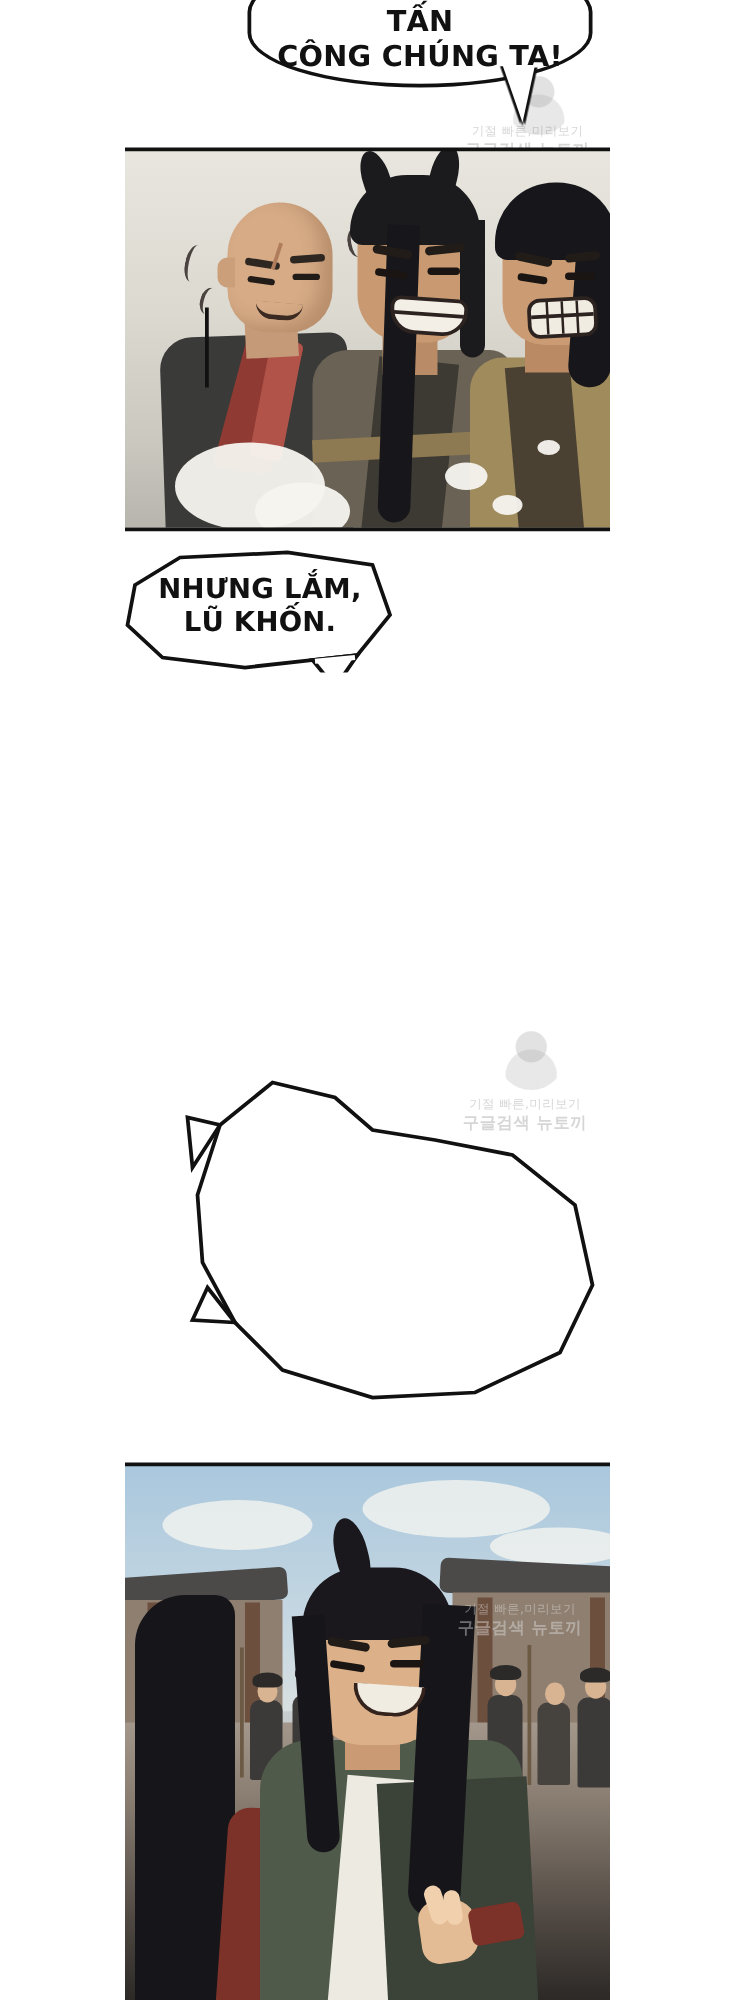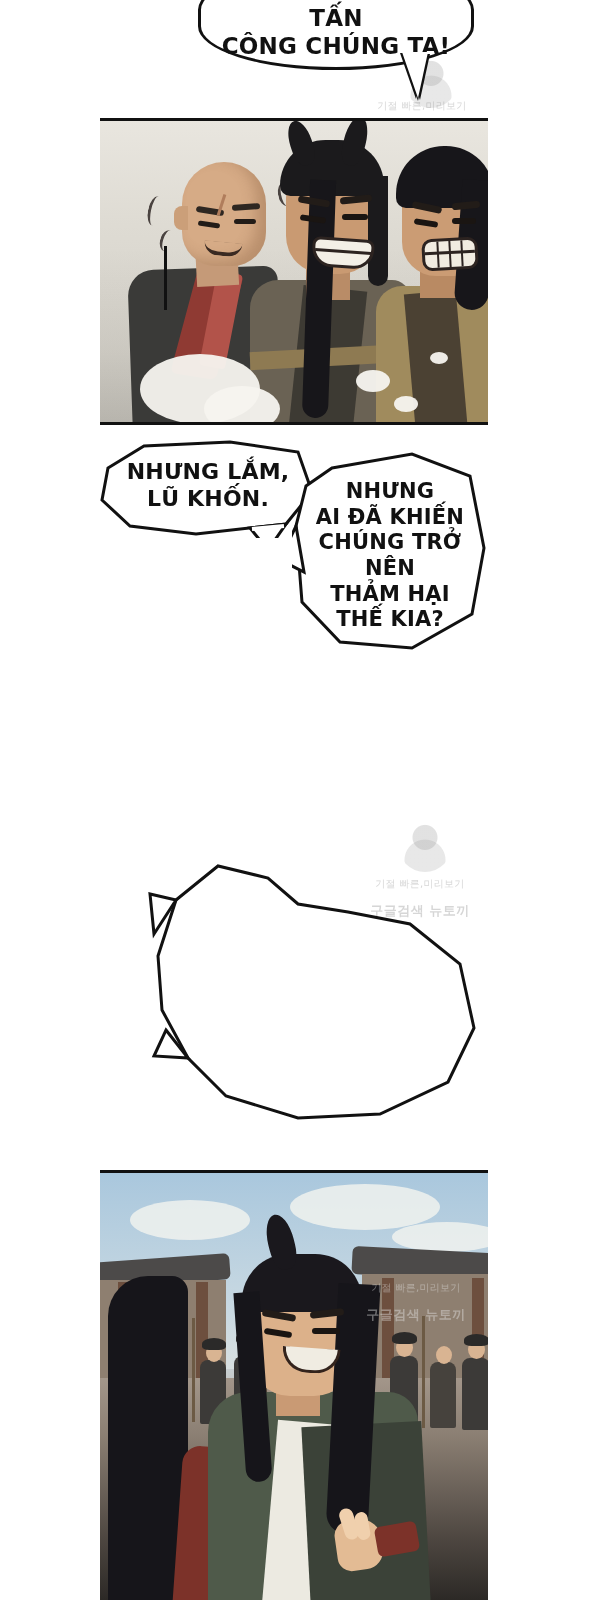--- a/index.html
+++ b/index.html
@@ -619,21 +619,20 @@
     font-size: 10px;
     text-align: center;
     line-height: 1.25;
     letter-spacing: .3px;
     pointer-events: none;
   }
   .wm .big {
     font-size: 13px;
     font-weight: bold;
     letter-spacing: .5px;
-    margin-top: 12px;
   }
   .wm-mark {
     position: absolute;
     width: 54px; height: 54px;
     border-radius: 50%;
     background:
       radial-gradient(circle at 50% 36%, rgba(150,150,150,.28) 0 12px, rgba(0,0,0,0) 13px),
       radial-gradient(circle at 50% 78%, rgba(150,150,150,.22) 0 20px, rgba(0,0,0,0) 21px);
     pointer-events: none;
   }
@@ -724,31 +723,20 @@
   <div class="b2 balloon">
     <svg class="shape" viewBox="0 0 216 100" preserveAspectRatio="none">
       <polygon points="8,30 44,8 130,4 198,14 212,54 186,86 96,96 30,88 2,62" fill="#ffffff" stroke="#111111" stroke-width="3"></polygon>
       <polygon points="150,90 186,86 168,112" fill="#ffffff" stroke="#111111" stroke-width="3"></polygon>
       <line x1="152" y1="91" x2="184" y2="88" stroke="#ffffff" stroke-width="4"></line>
     </svg>
     <span class="txt">NHƯNG LẮM,
 LŨ KHỐN.</span>
   </div>
 
-  <div class="b3 balloon">
-    <svg class="shape" viewBox="0 0 196 208" preserveAspectRatio="none">
-      <polygon points="40,16 120,2 178,24 192,96 180,162 120,196 48,190 10,150 4,74 14,34" fill="#ffffff" stroke="#111111" stroke-width="3"></polygon>
-      <polygon points="12,120 4,74 -12,108" fill="#ffffff" stroke="#111111" stroke-width="3"></polygon>
-    </svg>
-    <span class="txt">NHƯNG
-AI ĐÃ KHIẾN
-CHÚNG TRỞ NÊN
-THẢM HẠI
-THẾ KIA?</span>
-  </div>
 
   <div class="wm-mark" style="left:398px; top:818px;"></div>
   <div class="wm" style="left:350px; top:878px; width:140px;">
     <div>기절 빠른,미리보기</div>
     <div class="big">구글검색 뉴토끼</div>
   </div>
 
   <div class="b4-tail"></div>
   <div class="b4 balloon">
     <svg class="shape" viewBox="0 0 330 262" preserveAspectRatio="none">

